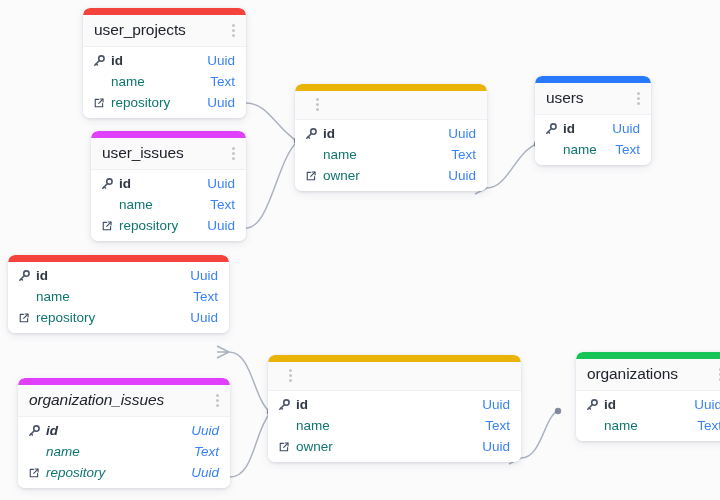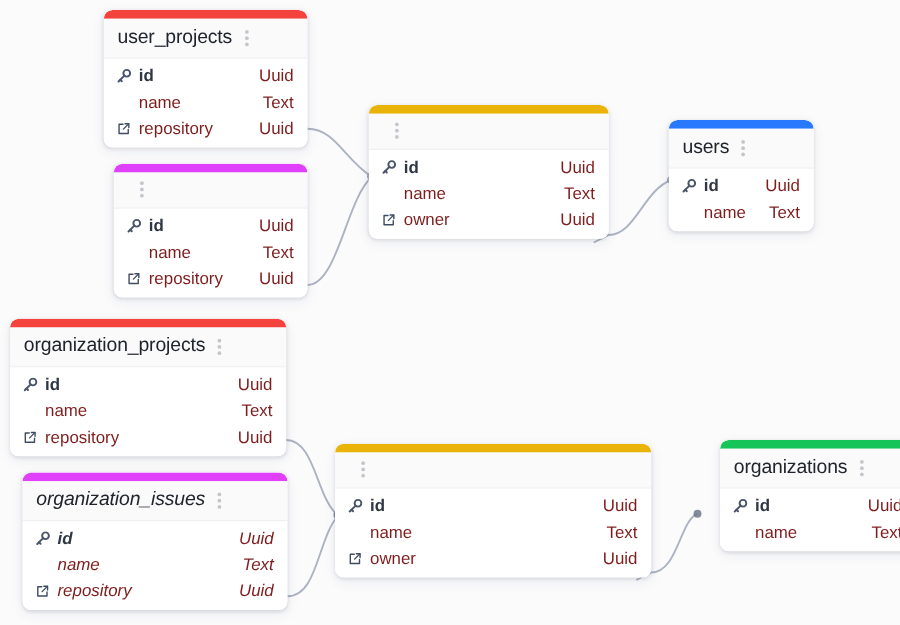--- a/index.html
+++ b/index.html
@@ -39,20 +39,21 @@
   }
   .accent-bar {
     height: 7px;
     width: 100%;
     border-top-left-radius: 7px;
     border-top-right-radius: 7px;
   }
   .node-header {
     display: flex;
     align-items: center;
+    justify-content: space-between;
     background: #fafafa;
     padding: 6px 9px 7px 11px;
     border-bottom: 1px solid #f0f0f2;
   }
   .node-title {
     font-size: 15.5px;
     color: #20242c;
     letter-spacing: -0.1px;
     white-space: nowrap;
   }
@@ -85,31 +86,31 @@
   }
   .field-icon {
     width: 15px;
     flex: none;
     display: flex;
     align-items: center;
     justify-content: flex-start;
   }
   .field-icon svg { display: block; }
   .field-name {
-    color: #7f1d1d;
+    color: #0f766e;
     margin-left: 3px;
     white-space: nowrap;
   }
   .field-row.pk .field-name {
     color: #2f3744;
     font-weight: bold;
   }
   .field-type {
     margin-left: auto;
-    color: #7f1d1d;
+    color: #3b82f6;
     padding-left: 14px;
     white-space: nowrap;
   }
 </style>
 </head>
 <body style="background: rgb(251, 251, 252);">
 
 <div id="canvas">
 
   <svg id="edges" viewBox="0 0 720 500" width="720" height="500">
@@ -181,20 +182,21 @@
               </svg>
             </span>
             <span class="field-name">repository</span>
             <span class="field-type">Uuid</span>
           </div>
         </div>
       </div>
       <div class="table-node" style="left: 91px; top: 131px; width: 155px;">
         <div class="accent-bar" style="background: rgb(224, 64, 251);"></div>
         <div class="node-header">
+          <span class="node-title">user_issues</span>
           <span class="kebab-icon">
             <i></i>
             <i></i>
             <i></i>
           </span>
         </div>
         <div class="node-body">
           <div class="field-row pk">
             <span class="field-icon">
               <svg width="12" height="12" viewBox="0 0 16 16">
@@ -258,21 +260,21 @@
                 <path d="M7.2 3.2 H3.0 V13.0 H12.8 V8.8" fill="none" stroke="#3f4c63" stroke-width="1.5" stroke-linecap="round" stroke-linejoin="round"></path>
                 <path d="M9.4 2.6 H13.4 V6.6" fill="none" stroke="#3f4c63" stroke-width="1.5" stroke-linecap="round" stroke-linejoin="round"></path>
                 <path d="M13.2 2.8 L7.6 8.4" stroke="#3f4c63" stroke-width="1.5" stroke-linecap="round"></path>
               </svg>
             </span>
             <span class="field-name">owner</span>
             <span class="field-type">Uuid</span>
           </div>
         </div>
       </div>
-      <div class="table-node" style="left: 535px; top: 96px; width: 116px;">
+      <div class="table-node" style="left: 535px; top: 76px; width: 116px;">
         <div class="accent-bar" style="background: rgb(41, 121, 255);"></div>
         <div class="node-header">
           <span class="node-title">users</span>
           <span class="kebab-icon">
             <i></i>
             <i></i>
             <i></i>
           </span>
         </div>
         <div class="node-body">
@@ -290,28 +292,20 @@
           </div>
           <div class="field-row">
             <span class="field-icon"></span>
             <span class="field-name">name</span>
             <span class="field-type">Text</span>
           </div>
         </div>
       </div>
       <div class="table-node" style="left: 8px; top: 255px; width: 221px;">
         <div class="accent-bar" style="background: rgb(244, 67, 60);"></div>
-        <div class="node-header">
-          <span class="node-title">organization_projects</span>
-          <span class="kebab-icon">
-            <i></i>
-            <i></i>
-            <i></i>
-          </span>
-        </div>
         <div class="node-body">
           <div class="field-row pk">
             <span class="field-icon">
               <svg width="12" height="12" viewBox="0 0 16 16">
                 <circle cx="11.2" cy="4.8" r="3.6" fill="none" stroke="#4a556b" stroke-width="2.1"></circle>
                 <circle cx="11.2" cy="4.8" r="1.0" fill="#fff"></circle>
                 <path d="M8.7 7.3 L2.4 13.6" stroke="#4a556b" stroke-width="2.1" stroke-linecap="round"></path>
                 <path d="M4.3 11.7 L5.9 13.3" stroke="#4a556b" stroke-width="2.1" stroke-linecap="round"></path>
               </svg>
             </span>

